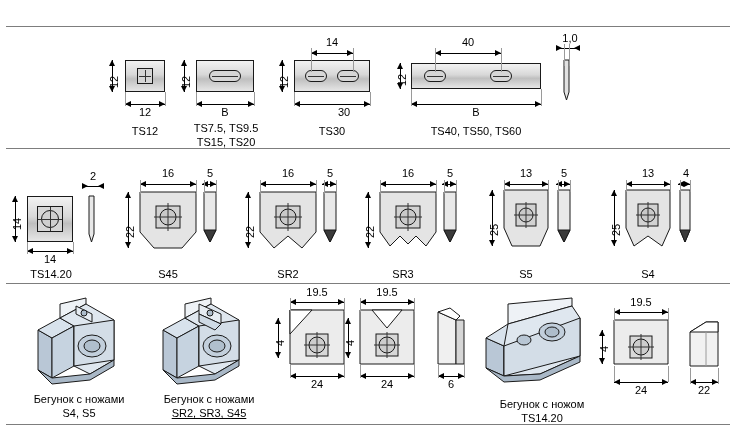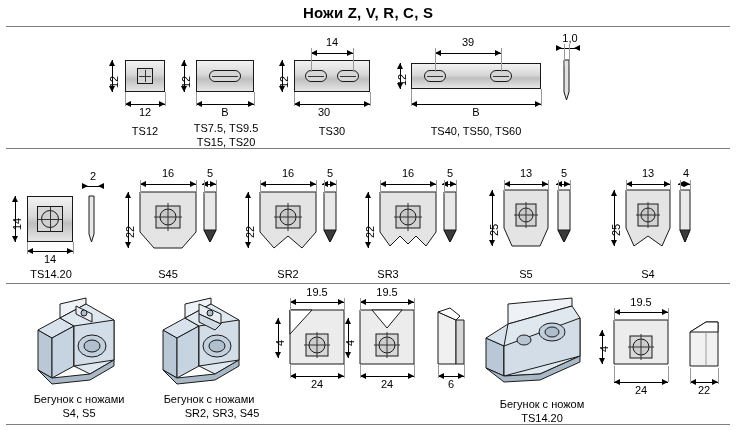--- a/index.html
+++ b/index.html
@@ -44,21 +44,20 @@
   .cross-h{position:absolute;height:1px;background:#333;}
   .cross-v{position:absolute;width:1px;background:#333;}
 
   svg{position:absolute;left:0;top:0;overflow:visible;}
 </style>
 </head>
 <body>
 
 <div class="page">
 
-  <div class="title">Ножи Z, V, R, C, S</div>
   <div class="hrule" style="top:26px;"></div>
   <div class="hrule" style="top:148px;"></div>
   <div class="hrule" style="top:283px;"></div>
   <div class="hrule" style="top:424px;"></div>
 
   <div>
     <div class="part grey" style="left:125px;top:60px;width:40px;height:32px;"></div>
     <div class="hole" style="left:137px;top:68px;width:16px;height:16px;"></div>
     <div class="cross-h" style="left:139px;top:76px;width:12px;"></div>
     <div class="cross-v" style="left:145px;top:70px;height:12px;"></div>
@@ -112,37 +111,37 @@
     <div class="dimv" style="left:282px;top:60px;height:32px;"></div>
     <div class="arU" style="left:279px;top:60px;"></div>
     <div class="arD" style="left:279px;top:86px;"></div>
     <div class="vert" style="left:278px;top:88px;">12</div>
 
     <div class="dimh" style="left:294px;top:104px;width:76px;"></div>
     <div class="arL" style="left:294px;top:101px;"></div>
     <div class="arR" style="left:364px;top:101px;"></div>
     <div class="ext" style="left:294px;top:92px;height:14px;"></div>
     <div class="ext" style="left:370px;top:92px;height:14px;"></div>
-    <div class="cap" style="left:286px;top:106px;width:76px;">30</div>
+    <div class="cap" style="left:306px;top:106px;width:76px;">30</div>
     <div class="cap b" style="left:302px;top:125px;width:60px;">TS30</div>
   </div>
 
   <div>
     <div class="part grey" style="left:411px;top:63px;width:130px;height:26px;"></div>
     <div class="hole" style="left:424px;top:70px;width:22px;height:12px;border-radius:6px;"></div>
     <div class="hole" style="left:490px;top:70px;width:22px;height:12px;border-radius:6px;"></div>
     <div class="cross-h" style="left:427px;top:76px;width:16px;"></div>
     <div class="cross-h" style="left:493px;top:76px;width:16px;"></div>
 
     <div class="dimh" style="left:435px;top:53px;width:66px;"></div>
     <div class="arL" style="left:435px;top:50px;"></div>
     <div class="arR" style="left:495px;top:50px;"></div>
     <div class="ext" style="left:435px;top:48px;height:24px;"></div>
     <div class="ext" style="left:501px;top:48px;height:24px;"></div>
-    <div class="cap" style="left:435px;top:36px;width:66px;">39</div>
+    <div class="cap" style="left:435px;top:36px;width:66px;">40</div>
 
     <div class="dimv" style="left:400px;top:63px;height:26px;"></div>
     <div class="arU" style="left:397px;top:63px;"></div>
     <div class="arD" style="left:397px;top:83px;"></div>
     <div class="vert" style="left:396px;top:86px;">12</div>
 
     <div class="dimh" style="left:411px;top:104px;width:130px;"></div>
     <div class="arL" style="left:411px;top:101px;"></div>
     <div class="arR" style="left:535px;top:101px;"></div>
     <div class="ext" style="left:411px;top:89px;height:17px;"></div>
@@ -264,21 +263,21 @@
     <div class="dimh" style="left:380px;top:184px;width:56px;"></div>
     <div class="arL" style="left:380px;top:181px;"></div>
     <div class="arR" style="left:430px;top:181px;"></div>
     <div class="ext" style="left:380px;top:180px;height:14px;"></div>
     <div class="ext" style="left:436px;top:180px;height:14px;"></div>
     <div class="cap" style="left:380px;top:167px;width:56px;">16</div>
     <div class="dimv" style="left:368px;top:192px;height:56px;"></div>
     <div class="arU" style="left:365px;top:192px;"></div>
     <div class="arD" style="left:365px;top:242px;"></div>
     <div class="vert" style="left:364px;top:238px;">22</div>
-    <div class="cap b" style="left:360px;top:268px;width:56px;">SR3</div>
+    <div class="cap b" style="left:375px;top:268px;width:56px;">SR3</div>
     <svg width="30" height="70" style="left:440px;top:190px;">
       <polygon points="4,2 16,2 16,40 10,52 4,40" fill="#e9e9e9" stroke="#1a1a1a" stroke-width="1"></polygon>
       <polygon points="4,40 16,40 10,52" fill="#3a3a3a" stroke="#1a1a1a" stroke-width="1"></polygon>
     </svg>
     <div class="dimh" style="left:442px;top:184px;width:14px;"></div>
     <div class="arL" style="left:442px;top:181px;"></div>
     <div class="arR" style="left:450px;top:181px;"></div>
     <div class="ext" style="left:444px;top:180px;height:14px;"></div>
     <div class="ext" style="left:456px;top:180px;height:14px;"></div>
     <div class="cap" style="left:436px;top:167px;width:28px;">5</div>
@@ -373,21 +372,21 @@
       <polygon points="30,22 56,8 84,24 84,64 60,78 44,70 44,30" fill="#dfe7ef" stroke="#1a1a1a" stroke-width="1"></polygon>
       <polygon points="44,30 84,24 84,64 44,70" fill="#d3dde7" stroke="#1a1a1a" stroke-width="1"></polygon>
       <ellipse cx="62" cy="50" rx="14" ry="11" fill="#c2cfdc" stroke="#1a1a1a" stroke-width="1"></ellipse>
       <ellipse cx="62" cy="50" rx="8" ry="6" fill="#b0bfcd" stroke="#1a1a1a" stroke-width="1"></ellipse>
       <polygon points="44,8 66,18 66,28 44,18" fill="#e6ecf2" stroke="#1a1a1a" stroke-width="1"></polygon>
       <polygon points="44,18 66,28 60,34 44,26" fill="#cfdae5" stroke="#1a1a1a" stroke-width="1"></polygon>
       <circle cx="55" cy="17" r="3" fill="#aebdcb" stroke="#1a1a1a" stroke-width="1"></circle>
       <polygon points="8,74 22,82 60,78 84,64 84,70 60,84 22,88" fill="#a9b8c7" stroke="#1a1a1a" stroke-width="1"></polygon>
     </svg>
     <div class="cap b" style="left:139px;top:393px;width:140px;">Бегунок с ножами</div>
-    <div class="cap b" style="left:152px;top:407px;width:140px;">SR2, SR3, S45</div>
+    <div class="cap b" style="left:139px;top:407px;width:140px;text-decoration:underline;">SR2, SR3, S45</div>
   </div>
 
   <div>
     <svg width="70" height="70" style="left:288px;top:308px;">
       <polygon points="2,2 56,2 56,56 2,56" fill="#ececec" stroke="#1a1a1a" stroke-width="1"></polygon>
       <polygon points="2,2 24,2 2,26" fill="#ffffff" stroke="#1a1a1a" stroke-width="1"></polygon>
       <rect x="18" y="26" width="22" height="22" fill="#d8d8d8" stroke="#1a1a1a" stroke-width="1"></rect>
       <circle cx="29" cy="37" r="8" fill="#cccccc" stroke="#1a1a1a" stroke-width="1"></circle>
       <line x1="16" y1="37" x2="42" y2="37" stroke="#333" stroke-width="1"></line>
       <line x1="29" y1="24" x2="29" y2="50" stroke="#333" stroke-width="1"></line>

